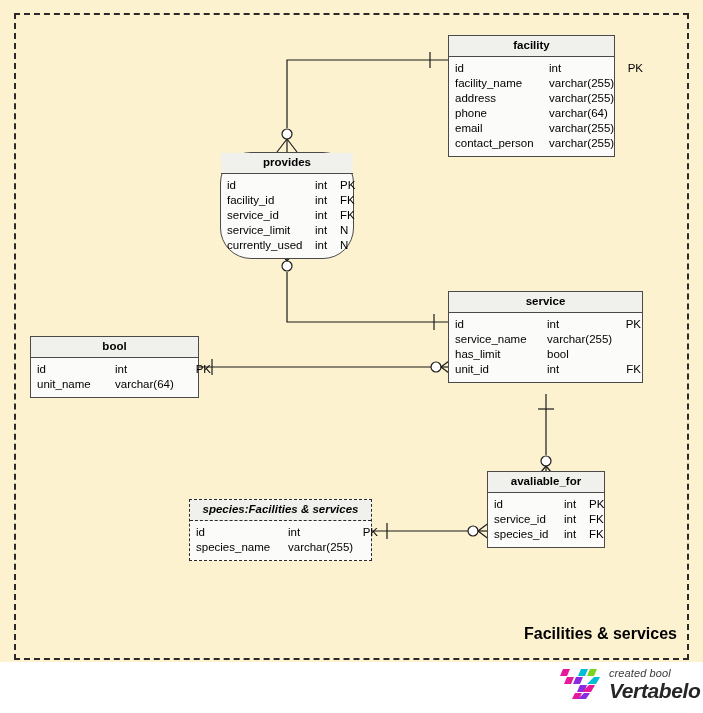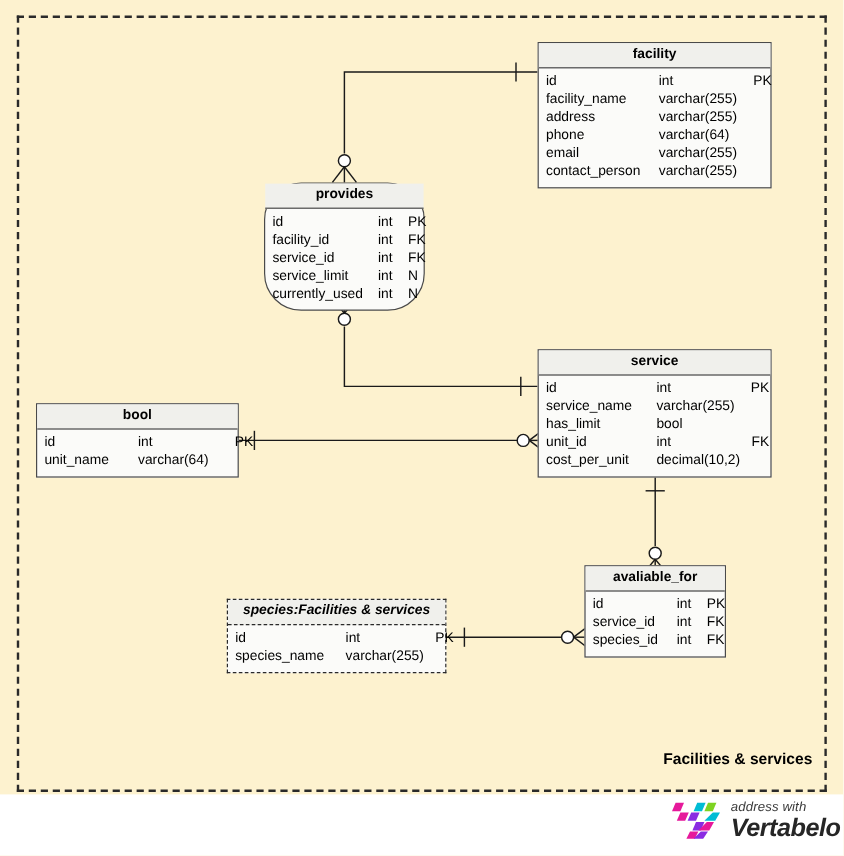--- a/index.html
+++ b/index.html
@@ -105,21 +105,21 @@
 
   .cols-species .attr-name { width: 92px; }
   .cols-species .attr-type { width: 72px; }
   .cols-species .attr-key  { width: 18px; }
 
   
   #diagram-caption {
     position: absolute;
     right: 26px;
     top: 625px;
-    font-size: 13px;
+    font-size: 16px;
     font-weight: bold;
     color: #000000;
     white-space: nowrap;
   }
   
   #vertabelo-badge {
     position: absolute;
     left: 560px;
     top: 667px;
     display: flex;
@@ -198,21 +198,21 @@
         <line x1="387" y1="523" x2="387" y2="539"></line>
         <circle cx="473" cy="531" r="5" fill="#ffffff"></circle>
         <path d="M 478 531 L 490 522"></path>
         <path d="M 478 531 L 490 531"></path>
         <path d="M 478 531 L 490 540"></path>
       </g>
 
     </g>
   </svg>
 
-  <div class="entity cols-facility" style="left:448px; top:35px; width:195px;">
+  <div class="entity cols-facility" style="left:448px; top:35px; width:167px;">
     <div class="entity-title">facility</div>
     <div class="entity-body">
       <div class="attr-row">
         <span class="attr-name">id</span>
         <span class="attr-type">int</span>
         <span class="attr-key">PK</span>
       </div>
       <div class="attr-row">
         <span class="attr-name">facility_name</span>
         <span class="attr-type">varchar(255)</span>
@@ -287,25 +287,20 @@
       </div>
       <div class="attr-row">
         <span class="attr-name">has_limit</span>
         <span class="attr-type">bool</span>
         <span class="attr-key"></span>
       </div>
       <div class="attr-row">
         <span class="attr-name">unit_id</span>
         <span class="attr-type">int</span>
         <span class="attr-key">FK</span>
-      </div>
-      <div class="attr-row">
-        <span class="attr-name">cost_per_unit</span>
-        <span class="attr-type">decimal(10,2)</span>
-        <span class="attr-key"></span>
       </div>
     </div>
   </div>
 
   <div class="entity cols-unit" style="left:30px; top:336px; width:169px;">
     <div class="entity-title">bool</div>
     <div class="entity-body">
       <div class="attr-row">
         <span class="attr-name">id</span>
         <span class="attr-type">int</span>
@@ -376,18 +371,18 @@
 
         <polygon points="11,18 18,18 15,25 8,25" fill="#ffffff"></polygon>
         <polygon points="20,18 27,18 24,25 17,25" fill="#8a2be2"></polygon>
         <polygon points="29,18 35,18 31,25 22,25" fill="#e6199b"></polygon>
 
         <polygon points="15,26 22,26 19,32 12,32" fill="#e6199b"></polygon>
         <polygon points="24,26 30,26 26,32 18,32" fill="#8a2be2"></polygon>
       </g>
     </svg>
     <div id="vertabelo-wordmark">
-      <span id="vertabelo-created">address with</span>
+      <span id="vertabelo-created">created bool</span>
       <span id="vertabelo-name">Vertabelo</span>
     </div>
   </div>
 
 </div>
 
 </body></html>

